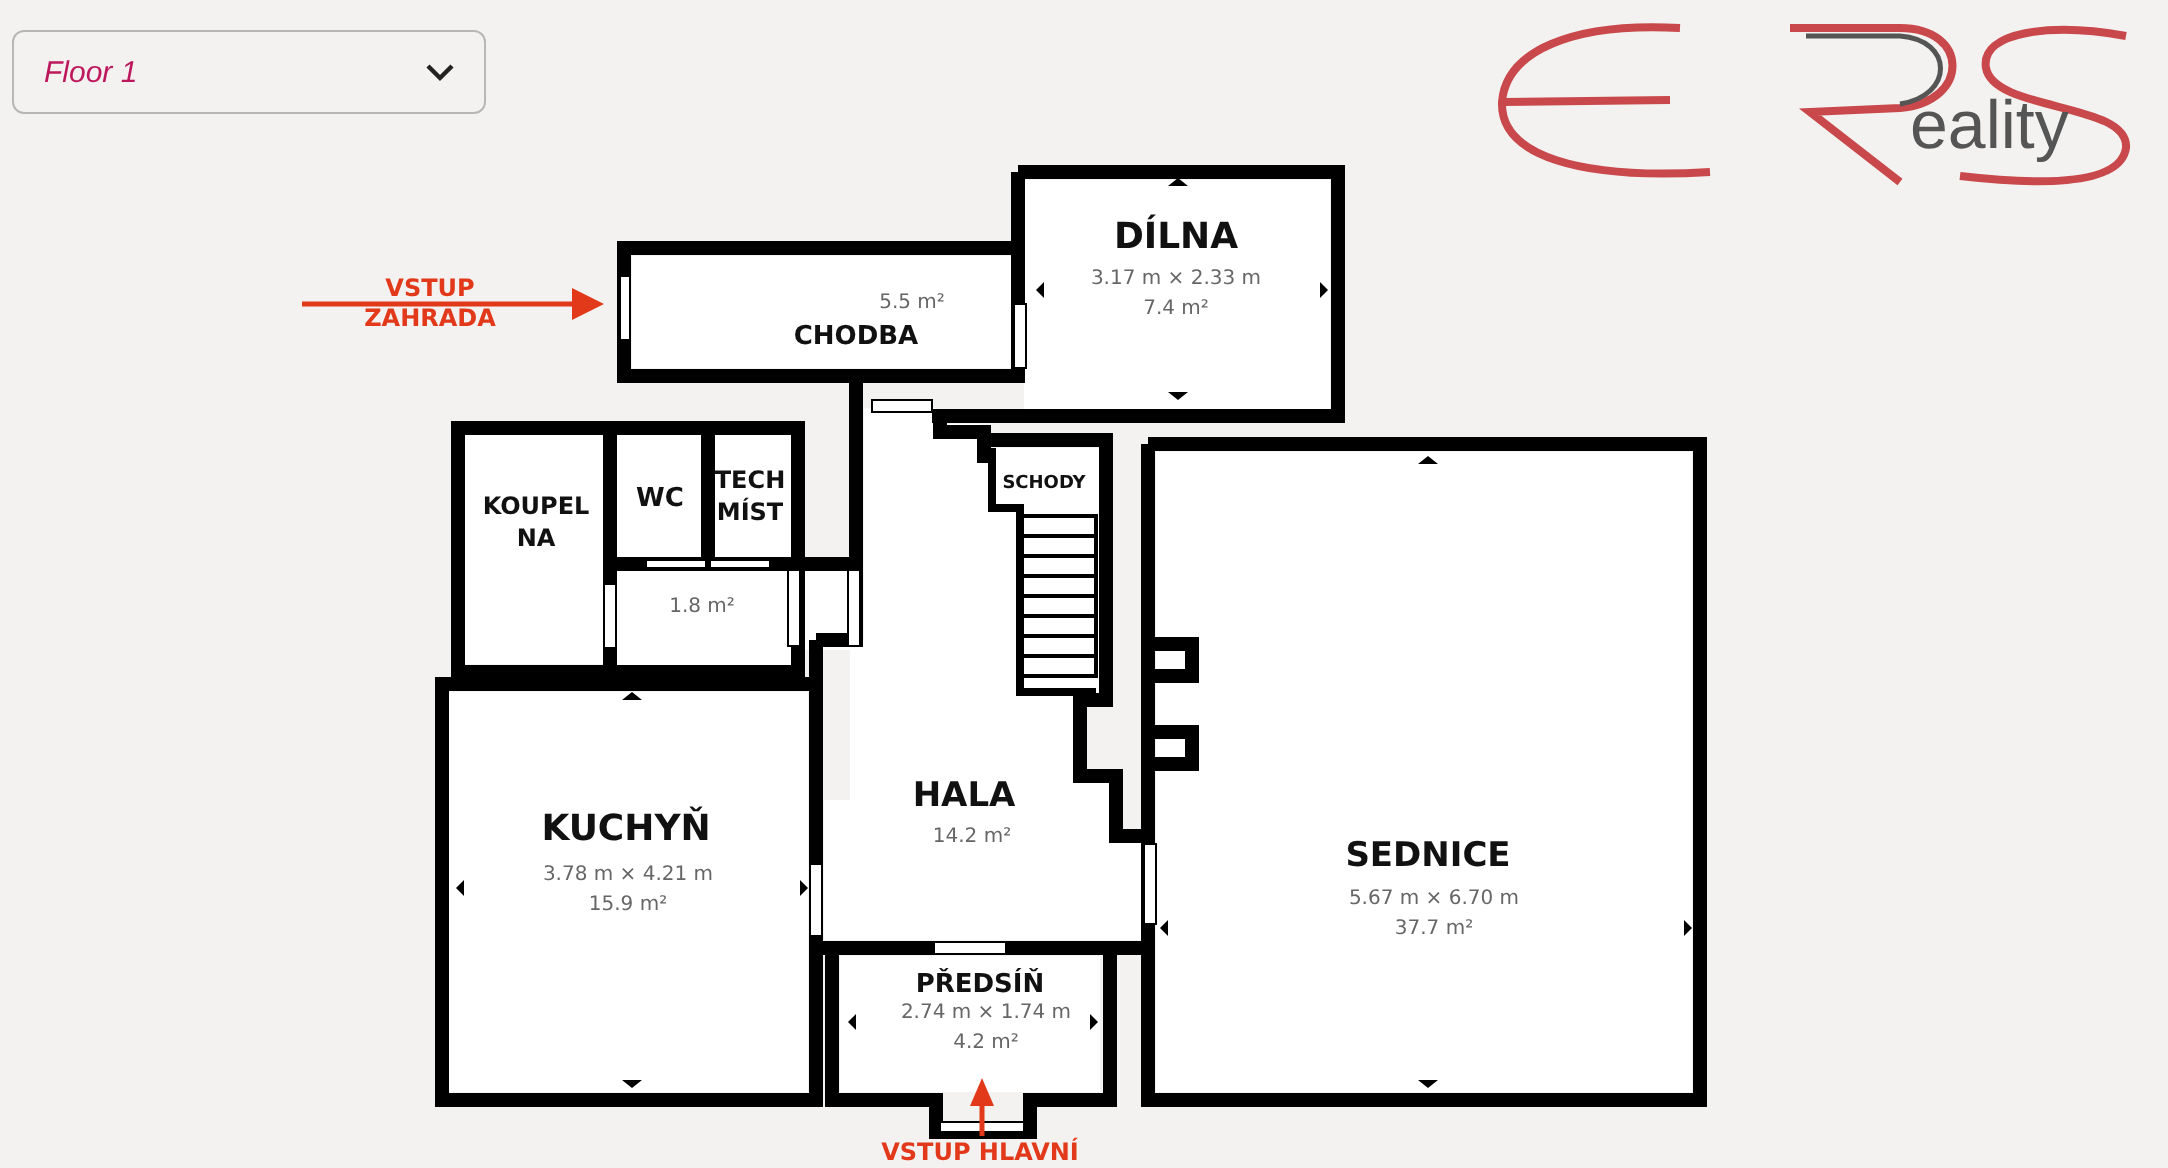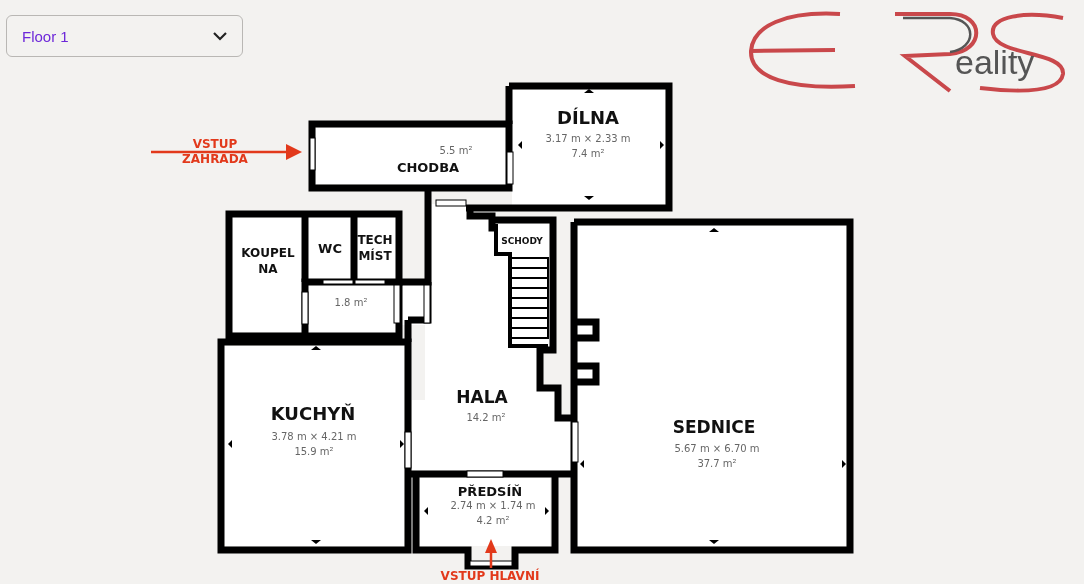--- a/index.html
+++ b/index.html
@@ -1,18 +1,18 @@
 <!DOCTYPE html>
 <html><head>
 <meta charset="utf-8">
 <style>
   html,body{margin:0;padding:0;}
   body{width:1084px;height:584px;background:#f3f2f0;position:relative;overflow:hidden;font-family:"DejaVu Sans","Liberation Sans",sans-serif;}
   .floor-select{position:absolute;left:6px;top:15px;width:237px;height:42px;border:1px solid #b9b7b4;border-radius:6px;background:#f3f2f0;box-sizing:border-box;display:flex;align-items:center;justify-content:space-between;padding:0 14px 0 15px;cursor:pointer;}
-  .floor-select span{font-size:15px;color:#6d28d9;font-family:"Liberation Sans",sans-serif;}
+  .floor-select span{font-size:15px;color:#be185d;font-family:"Liberation Sans",sans-serif;font-style:italic;}
   .chev{width:16px;height:10px;}
   .logo{position:absolute;left:745px;top:6px;width:330px;height:90px;}
   svg.plan{position:absolute;left:0;top:0;}
   .lbl{font-family:"DejaVu Sans",sans-serif;font-weight:bold;fill:#111;}
   .dim{font-family:"DejaVu Sans",sans-serif;fill:#666;font-size:10px;}
   .red{font-family:"DejaVu Sans",sans-serif;font-weight:bold;fill:#e2391b;font-size:12px;}
 </style>
 </head>
 <body>
 

